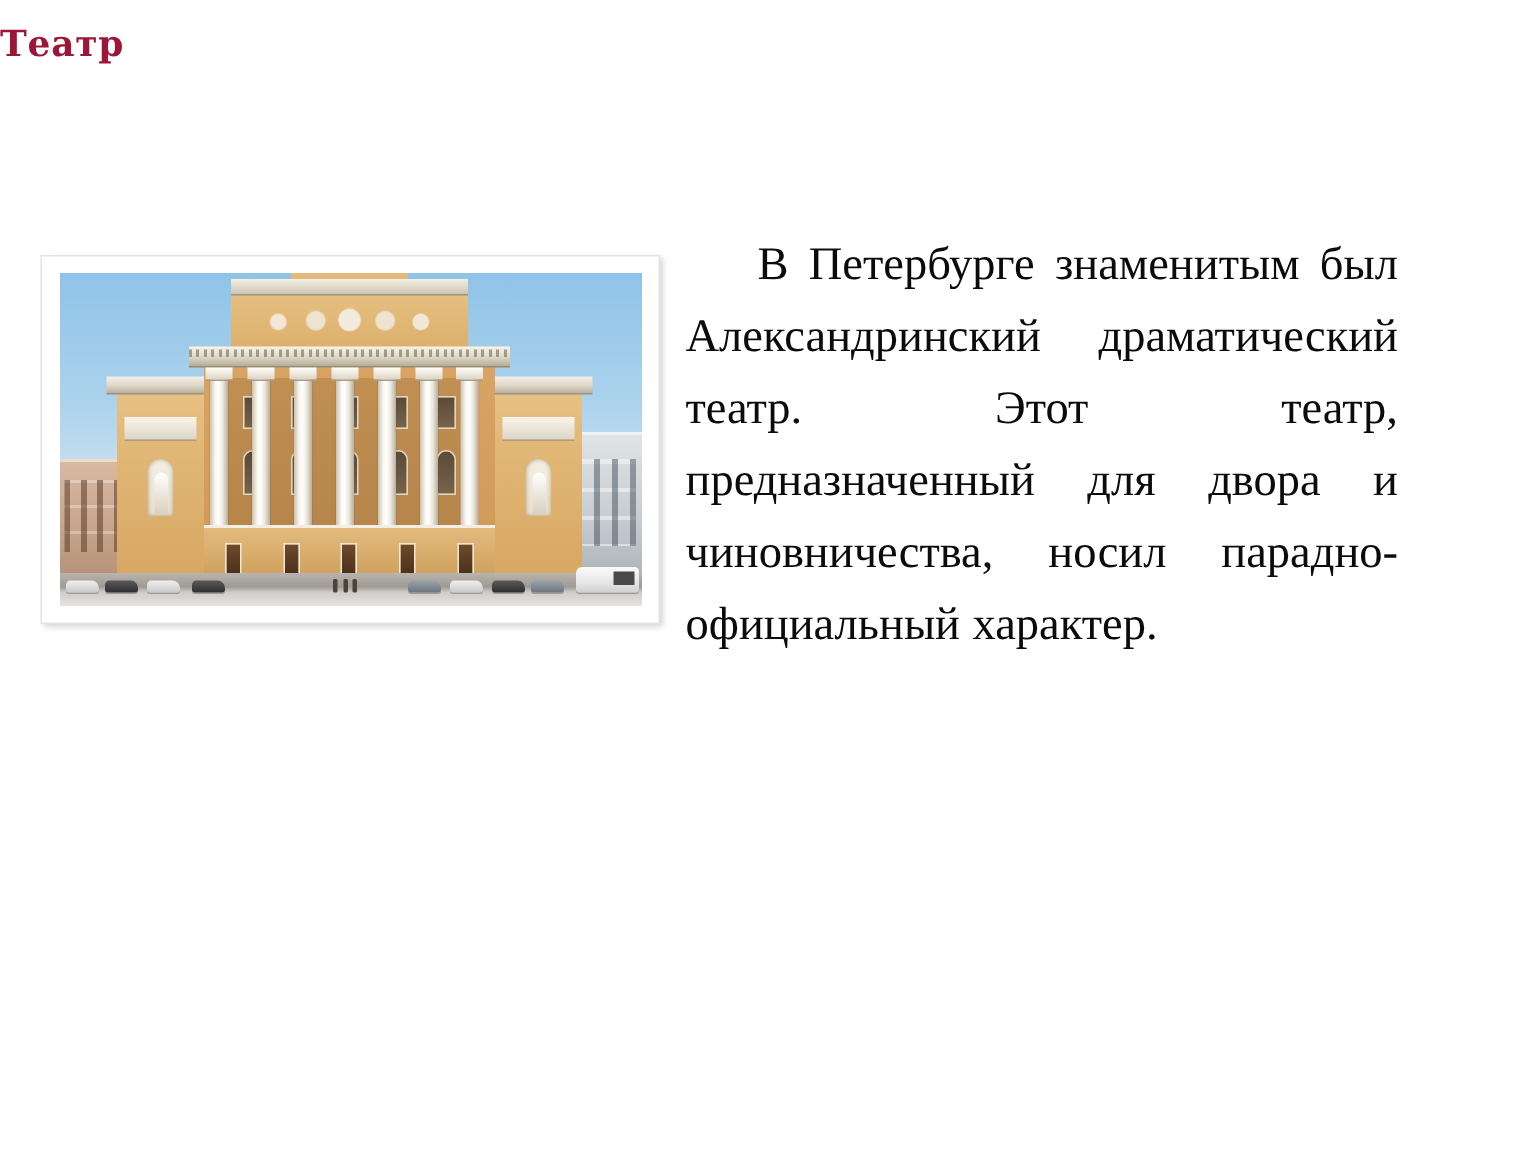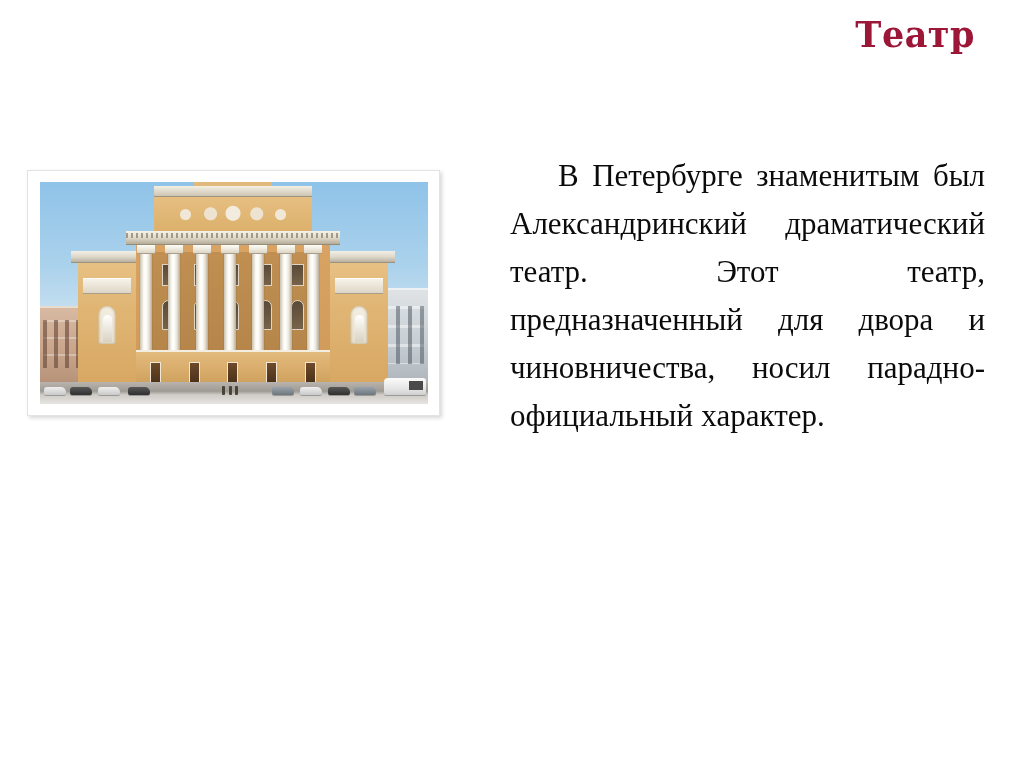--- a/index.html
+++ b/index.html
@@ -22,24 +22,24 @@
     height: 767px;
     background: #ffffff;
   }
 
   
   .slide-title {
     position: absolute;
     left: 0;
     top: 16px;
     width: 975px;
-    text-align: right;
+    text-align: left;
     font-family: "DejaVu Serif", "Liberation Serif", serif;
     font-weight: bold;
-    font-size: 35px;
+    font-size: 24px;
     letter-spacing: 0.5px;
     color: #9c1638;
     line-height: 1.1;
     white-space: pre;
   }
 
   
   .photo-frame {
     position: absolute;
     left: 27px;
@@ -369,21 +369,21 @@
     position: absolute;
     bottom: 0;
     width: 3px; height: 9px;
     background: #4b4238;
     border-radius: 1px;
   }
 
   
   .body-text {
     position: absolute;
-    left: 510px;
+    left: 457px;
     top: 152px;
     width: 475px;
     font-family: "Liberation Serif", "DejaVu Serif", serif;
     font-size: 31px;
     line-height: 48px;
     color: #0b0b0b;
     text-align: justify;
     text-indent: 48px;
     text-justify: inter-word;
     word-spacing: 0.02em;

